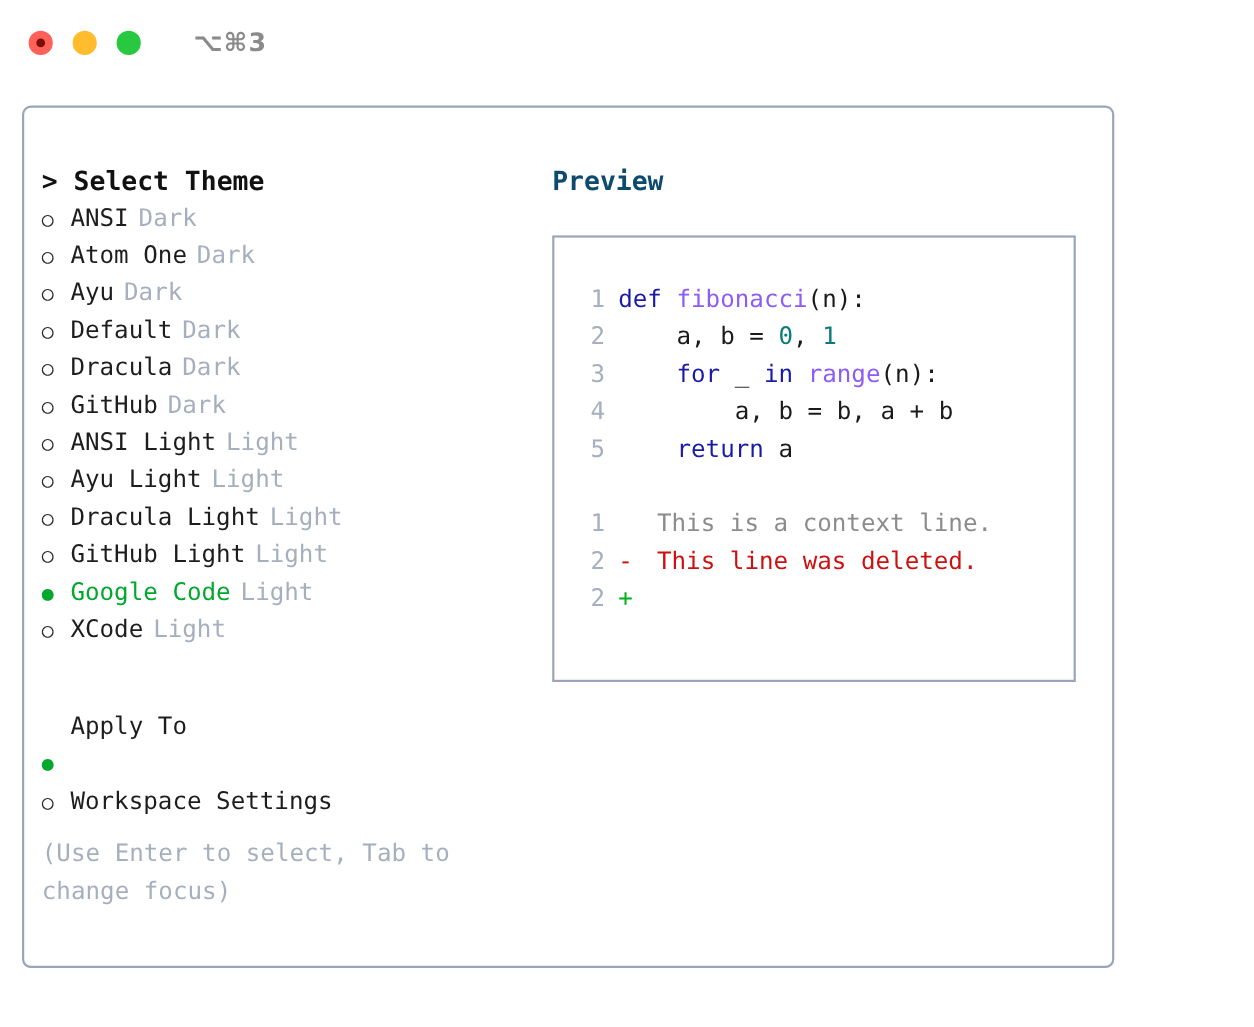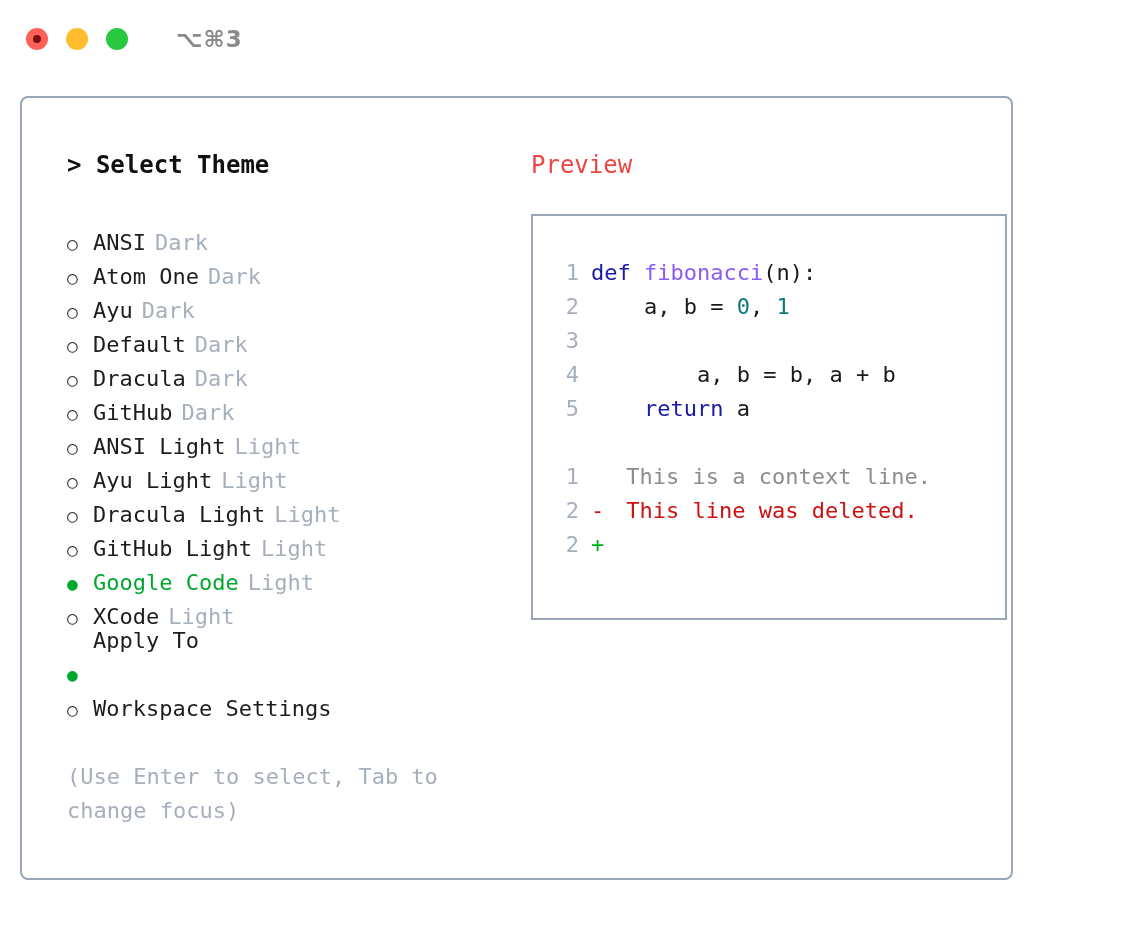--- a/index.html
+++ b/index.html
@@ -77,21 +77,20 @@
   .panel {
     position: absolute;
     left: 20px;
     top: 96px;
     width: 993px;
     height: 784px;
     border: 2px solid #9aa6b8;
     border-radius: 8px;
     box-sizing: border-box;
     background: #ffffff;
-    padding-left: 29px;
   }
 
   .panel-inner {
     position: relative;
     width: 100%;
     height: 100%;
   }
 
   
   .left-col {
@@ -142,31 +141,31 @@
     color: #1d1d1d;
     font-size: 22px;
   }
   .option-row.selected .opt-label {
     color: #00a82d;
   }
   .opt-tag {
     color: #a6afbd;
     font-size: 22px;
     margin-left: 9px;
-    margin-top: 44px;
   }
 
   .apply-heading {
     font-size: 22px;
     color: #1d1d1d;
     line-height: 34px;
     height: 34px;
     padding-left: 26px;
     white-space: pre;
     display: block;
+    margin-top: 20px;
   }
 
   .spacer-row { height: 34px; }
 
   .hint-text {
     position: absolute;
     left: 16px;
     top: 662px;
     width: 412px;
     font-size: 22px;
@@ -176,22 +175,22 @@
 
   
   .right-col {
     position: absolute;
     left: 480px;
     top: 50px;
     width: 490px;
   }
   .preview-heading {
     font-size: 24px;
-    font-weight: 400;
-    color: #ef4444;
+    font-weight: 700;
+    color: #0c4a6e;
     line-height: 34px;
     display: block;
   }
   .preview-box {
     margin-top: 32px;
     width: 476px;
     height: 406px;
     border: 2px solid #9aa6b8;
     box-sizing: border-box;
     background: #ffffff;
@@ -278,21 +277,21 @@
 
       <div class="hint-text">(Use Enter to select, Tab to change focus)</div>
 
       <div class="right-col">
         <div class="preview-heading">Preview</div>
 
         <div class="preview-box">
           <div class="code-block" id="code-block">
               <div class="code-line"><span class="gutter">1</span><span class="code-text"><span class="tok-kw">def </span><span class="tok-fn">fibonacci</span><span class="tok-plain">(n):</span></span></div>
               <div class="code-line"><span class="gutter">2</span><span class="code-text"><span class="tok-plain">    a, b = </span><span class="tok-num">0</span><span class="tok-plain">, </span><span class="tok-num">1</span></span></div>
-              <div class="code-line"><span class="gutter">3</span></div>
+              <div class="code-line"><span class="gutter">3</span><span class="code-text"><span class="tok-plain">    </span><span class="tok-kw">for</span><span class="tok-plain"> _ </span><span class="tok-kw">in</span><span class="tok-plain"> </span><span class="tok-fn">range</span><span class="tok-plain">(n):</span></span></div>
               <div class="code-line"><span class="gutter">4</span><span class="code-text"><span class="tok-plain">        a, b = b, a + b</span></span></div>
               <div class="code-line"><span class="gutter">5</span><span class="code-text"><span class="tok-plain">    </span><span class="tok-kw">return</span><span class="tok-plain"> a</span></span></div>
             </div>
           <div class="diff-gap"></div>
           <div class="diff-block" id="diff-block">
               <div class="diff-line"><span class="gutter">1</span><span class="diff-mark diff-ctx"> </span><span class="diff-ctx"> This is a context line.</span></div>
               <div class="diff-line"><span class="gutter">2</span><span class="diff-mark diff-del">-</span><span class="diff-del"> This line was deleted.</span></div>
               <div class="diff-line"><span class="gutter">2</span><span class="diff-mark diff-add">+</span></div>
             </div>
         </div>

